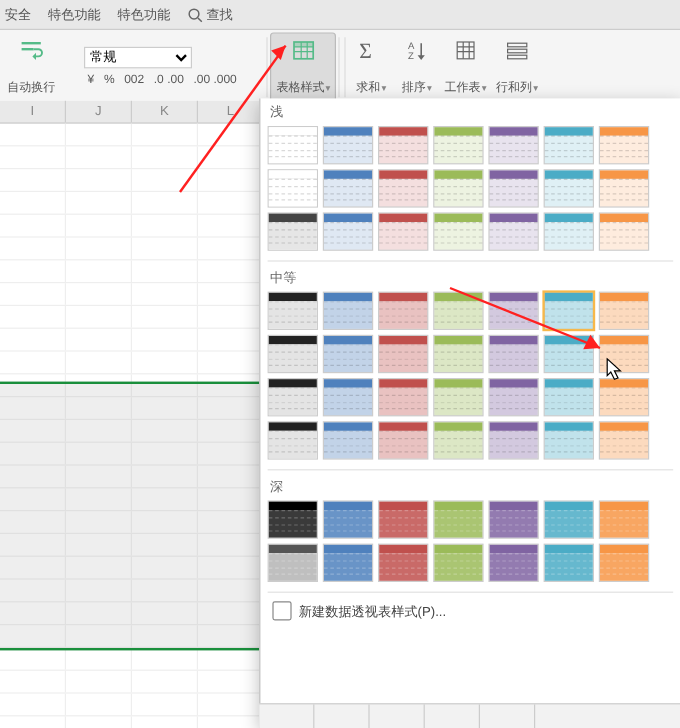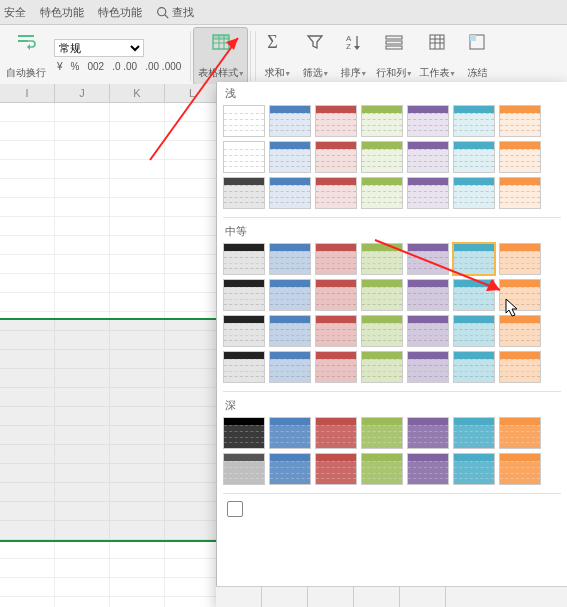--- a/index.html
+++ b/index.html
@@ -6,21 +6,21 @@
   .menubar{height:24px;background:#e8e8e8;border-bottom:1px solid #ccc;display:flex;align-items:center;padding:0 4px;gap:14px}
   .menubar div{color:#555}
   .menubar .search{display:flex;align-items:center;gap:3px}
   .ribbon{height:58px;background:#f5f5f5;border-bottom:1px solid #ddd;display:flex;align-items:stretch;padding:2px 2px}
   .rbtn{display:flex;flex-direction:column;align-items:center;justify-content:center;padding:2px 4px;border-radius:3px;min-width:34px;position:relative}
   .rbtn.small{min-width:30px}
   .rbtn.active{background:#dcdcdc;border:1px solid #bbb}
   .rbtn .lbl{font-size:10px;color:#555;margin-top:14px;white-space:nowrap}
   .rbtn svg,.rbtn .ico{width:20px;height:20px}
   .dd{font-size:8px;color:#888;margin-left:1px}
-  .numfmt{display:flex;flex-direction:column;justify-content:center;gap:2px;margin:0 4px}
+  .numfmt{display:flex;flex-direction:column;justify-content:center;gap:2px;margin:0 20px}
   .numfmt select{font-size:11px;width:90px;height:18px;border:1px solid #ccc;background:#fff}
   .numfmt .row2{display:flex;gap:2px}
   .numfmt .row2 div{border:1px solid transparent;padding:1px 2px;font-size:10px;color:#555}
   .sep{width:1px;background:#ddd;margin:4px 2px}
   .sheet{position:absolute;left:0;top:84px;right:0;bottom:0;background:#fff}
   .colhdr{height:18px;background:#e9e9e9;border-bottom:1px solid #ccc;display:flex}
   .colhdr div{border-right:1px solid #ccc;text-align:center;line-height:18px;color:#888;width:54px}
   .cells{position:relative}
   .cells .row{height:18px;border-bottom:1px solid #eee;display:flex}
   .cells .row div{border-right:1px solid #eee;width:54px}
@@ -103,57 +103,44 @@
 
 
   <div class="sep"></div>
 
   <div class="rbtn small">
     <span class="ico" style="font:18px serif;line-height:20px;color:#666">Σ</span>
     <span class="lbl"><span>求和</span><span class="dd">▾</span></span>
   </div>
   <div class="rbtn small">
     <svg class="ico" viewBox="0 0 20 20">
-        <path d="M3 4h14l-5 6v6l-4-2v-4z" fill="none" stroke="#666" stroke-width="1.3"></path>
-      </svg>
-    <span class="lbl"><span>筛选</span><span class="dd">▾</span></span>
-  </div>
-  <div class="rbtn small">
-    <svg class="ico" viewBox="0 0 20 20">
         <text x="3" y="9" font-size="8" fill="#666">A</text>
         <text x="3" y="17" font-size="8" fill="#666">Z</text>
         <line x1="14" y1="4" x2="14" y2="16" stroke="#666" stroke-width="1.3"></line>
         <polygon points="14,18 11,14 17,14" fill="#666"></polygon>
       </svg>
     <span class="lbl"><span>排序</span><span class="dd">▾</span></span>
-  </div>
-  <div class="rbtn small">
-    <svg class="ico" viewBox="0 0 20 20">
-        <rect x="2" y="4" width="16" height="3" fill="none" stroke="#666"></rect>
-        <rect x="2" y="9" width="16" height="3" fill="none" stroke="#666"></rect>
-        <rect x="2" y="14" width="16" height="3" fill="none" stroke="#666"></rect>
-      </svg>
-    <span class="lbl"><span>行和列</span><span class="dd">▾</span></span>
   </div>
   <div class="rbtn small">
     <svg class="ico" viewBox="0 0 20 20">
         <rect x="3" y="3" width="14" height="14" fill="none" stroke="#666"></rect>
         <line x1="3" y1="7" x2="17" y2="7" stroke="#666"></line>
         <line x1="3" y1="11" x2="17" y2="11" stroke="#666"></line>
         <line x1="8" y1="3" x2="8" y2="17" stroke="#666"></line>
         <line x1="13" y1="3" x2="13" y2="17" stroke="#666"></line>
       </svg>
     <span class="lbl"><span>工作表</span><span class="dd">▾</span></span>
   </div>
   <div class="rbtn small">
     <svg class="ico" viewBox="0 0 20 20">
-        <rect x="3" y="3" width="14" height="14" fill="none" stroke="#666"></rect>
-        <rect x="3" y="3" width="6" height="6" fill="#bde"></rect>
+        <rect x="2" y="4" width="16" height="3" fill="none" stroke="#666"></rect>
+        <rect x="2" y="9" width="16" height="3" fill="none" stroke="#666"></rect>
+        <rect x="2" y="14" width="16" height="3" fill="none" stroke="#666"></rect>
       </svg>
-    <span class="lbl">冻结</span>
+    <span class="lbl"><span>行和列</span><span class="dd">▾</span></span>
   </div>
 </div>
 
 <div class="sheet">
   <div class="colhdr">
     <div>I</div>
     <div>J</div>
     <div>K</div>
     <div>L</div>
   </div>
@@ -899,20 +886,21 @@
           <span style="border-top-color: rgba(255, 255, 255, 0.25);"></span>
           <span style="border-top-color: rgba(255, 255, 255, 0.25);"></span>
           <span style="border-top-color: rgba(255, 255, 255, 0.25);"></span>
           <span style="border-top-color: rgba(255, 255, 255, 0.25);"></span>
         </div>
       </div>
     </div>
   <div class="divider"></div>
   <div class="footer-item">
     <span class="ficon"></span>
+    <span>新建数据透视表样式(P)...</span>
   </div>
 </div>
 
 <svg class="arrow" style="left:140px;top:30px;width:120px;height:140px">
   <line x1="10" y1="130" x2="98" y2="8"></line>
     <polygon points="98,8 86,12 94,20"></polygon>
 </svg>
 <svg class="arrow" style="left:370px;top:235px;width:150px;height:80px">
   <line x1="5" y1="5" x2="130" y2="55"></line>
     <polygon points="130,55 116,56 122,44"></polygon>

